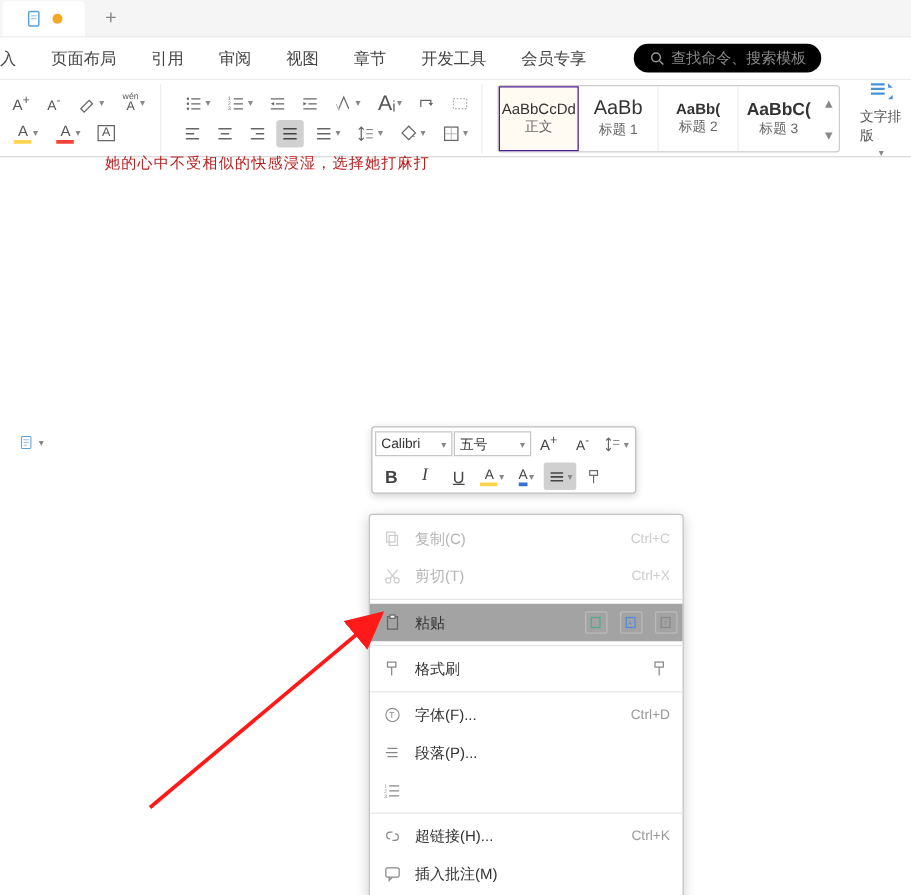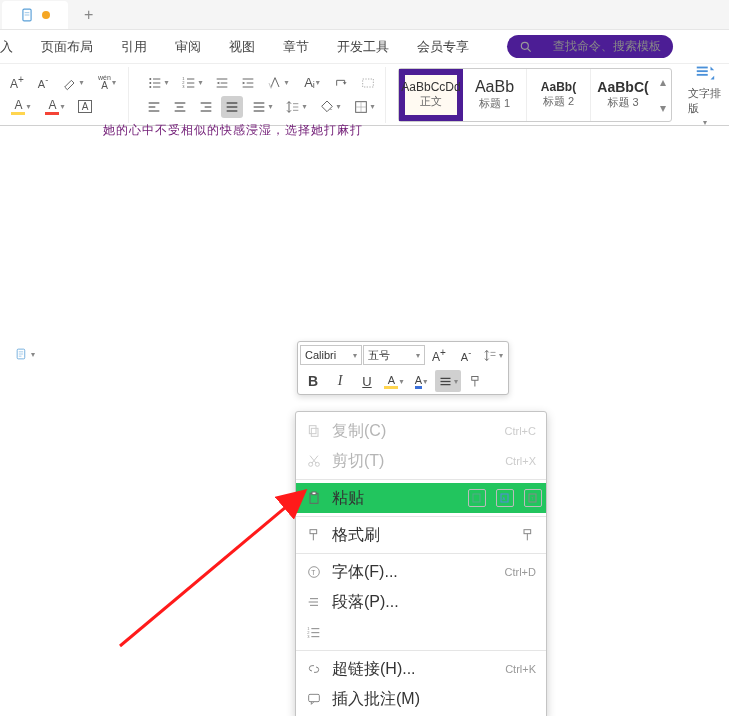--- a/index.html
+++ b/index.html
@@ -42,22 +42,22 @@
     height: 34px;
     background: #fff;
     display: flex;
     align-items: center;
     gap: 28px;
     padding: 0 0 0 0;
     border-bottom: 1px solid #eee;
   }
   .ribbon-tab { color: #444; font-size: 13px; cursor: pointer; }
   .ribbon-search {
-    display: flex; align-items: center; gap: 20px;
-    background: #4c1d95; border-radius: 14px; padding: 3px 12px;
+    display: flex; align-items: center; gap: 4px;
+    background: #000000; border-radius: 14px; padding: 3px 12px;
     margin-left: 10px; color: #888;
   }
   .ribbon-search svg { width: 14px; height: 14px; }
 
   
   .ribbon {
     height: 62px;
     background: #fff;
     border-bottom: 1px solid #d0d0d0;
     display: flex;
@@ -88,34 +88,34 @@
     border-radius: 3px;
     height: 54px;
     margin-left: 4px;
   }
   .style-item {
     display: flex; flex-direction: column; align-items: center; justify-content: center;
     width: 64px; font-size: 11px; color: #666;
     border-right: 1px solid #eee;
   }
   .style-item .preview { font-size: 13px; color: #333; }
-  .style-item.selected { border: 6px solid #4c1d95; background: #fffaf2; }
+  .style-item.selected { border: 1px solid #4c1d95; background: #fffaf2; }
   .style-item.selected .preview { font-size: 12px; }
   .gallery-caret { display:flex; flex-direction:column; justify-content:space-around; width:16px; align-items:center; color:#888;}
   .layout-btn {
     display: flex; flex-direction: column; align-items: center; justify-content: center;
     padding: 0 8px; gap: 2px; color: #555; font-size: 11px;
   }
   .layout-btn svg { width: 22px; height: 22px; }
 
   
   .doc-area { background: #fff; position: relative; height: 590px; }
   .snippet {
-    position: absolute; left: 103px; top: -4px;
-    font-size: 12px; color: #701a75; letter-spacing: 1px;
+    position: absolute; left: 84px; top: -4px;
+    font-size: 12px; color: #b91c1c; letter-spacing: 1px;
   }
   .doc-icon {
     position: absolute; left: 15px; top: 218px; width: 20px; height: 20px;
     display: flex; gap: 2px; align-items: center;
   }
 
   
   .mini-toolbar {
     position: absolute; left: 297px; top: 215px;
     background: #fff; border: 1px solid #bfbfbf; border-radius: 3px;
@@ -141,23 +141,23 @@
     box-shadow: 0 3px 10px rgba(0,0,0,.2);
     padding: 4px 0;
   }
   .cm-item {
     display: flex; align-items: center;
     height: 30px; padding: 0 10px; gap: 10px;
     color: #333;
     position: relative;
   }
   .cm-item.disabled { color: #b5b5b5; }
-  .cm-item.highlight { background: #22c55e; }
+  .cm-item.highlight { background: #a3a3a3; }
   .cm-item .cm-icon { width: 16px; height: 16px; display:flex; align-items:center; justify-content:center; flex-shrink:0; }
-  .cm-item .cm-label { flex: 1; font-size: 16px; }
+  .cm-item .cm-label { flex: 1; font-size: 12px; }
   .cm-item .cm-shortcut { font-size: 11px; color: #999; margin-left: 44px; }
   .cm-item.disabled .cm-shortcut { color: #ccc; }
   .cm-sep { height: 1px; background: #e5e5e5; margin: 3px 0; }
   .paste-extras { display:flex; gap:10px; margin-left:6px; }
   .paste-extras .pe { width: 18px; height: 18px; border: 1px solid #bbb; border-radius: 2px; display:flex; align-items:center; justify-content:center; }
 
   
   .arrow {
     position: absolute; left: 110px; top: 350px; pointer-events: none;
   }
@@ -278,21 +278,21 @@
           </svg>
         </div>
       <div class="rbtn dd">
           <svg viewBox="0 0 24 24">
             <path d="M6 18 L12 4 L18 18" fill="none" stroke="#666" stroke-width="1.5"></path>
             <path d="M3 12 L6 20 L9 12" fill="none" stroke="#aaa"></path>
           </svg>
           <span class="dd-caret">▾</span>
         </div>
       <div class="rbtn dd">
-          <span style="font-size:13px">Aᵢ</span>
+          <span style="font-size:17px">Aᵢ</span>
           <span class="dd-caret">▾</span>
         </div>
       <div class="rbtn">
           <svg viewBox="0 0 24 24">
             <path d="M4 16 L4 8 L16 8 L16 14" fill="none" stroke="#666" stroke-width="1.5"></path>
             <path d="M13 11 L16 14 L19 11" fill="#666"></path>
           </svg>
         </div>
       <div class="rbtn">
           <svg viewBox="0 0 24 24">

